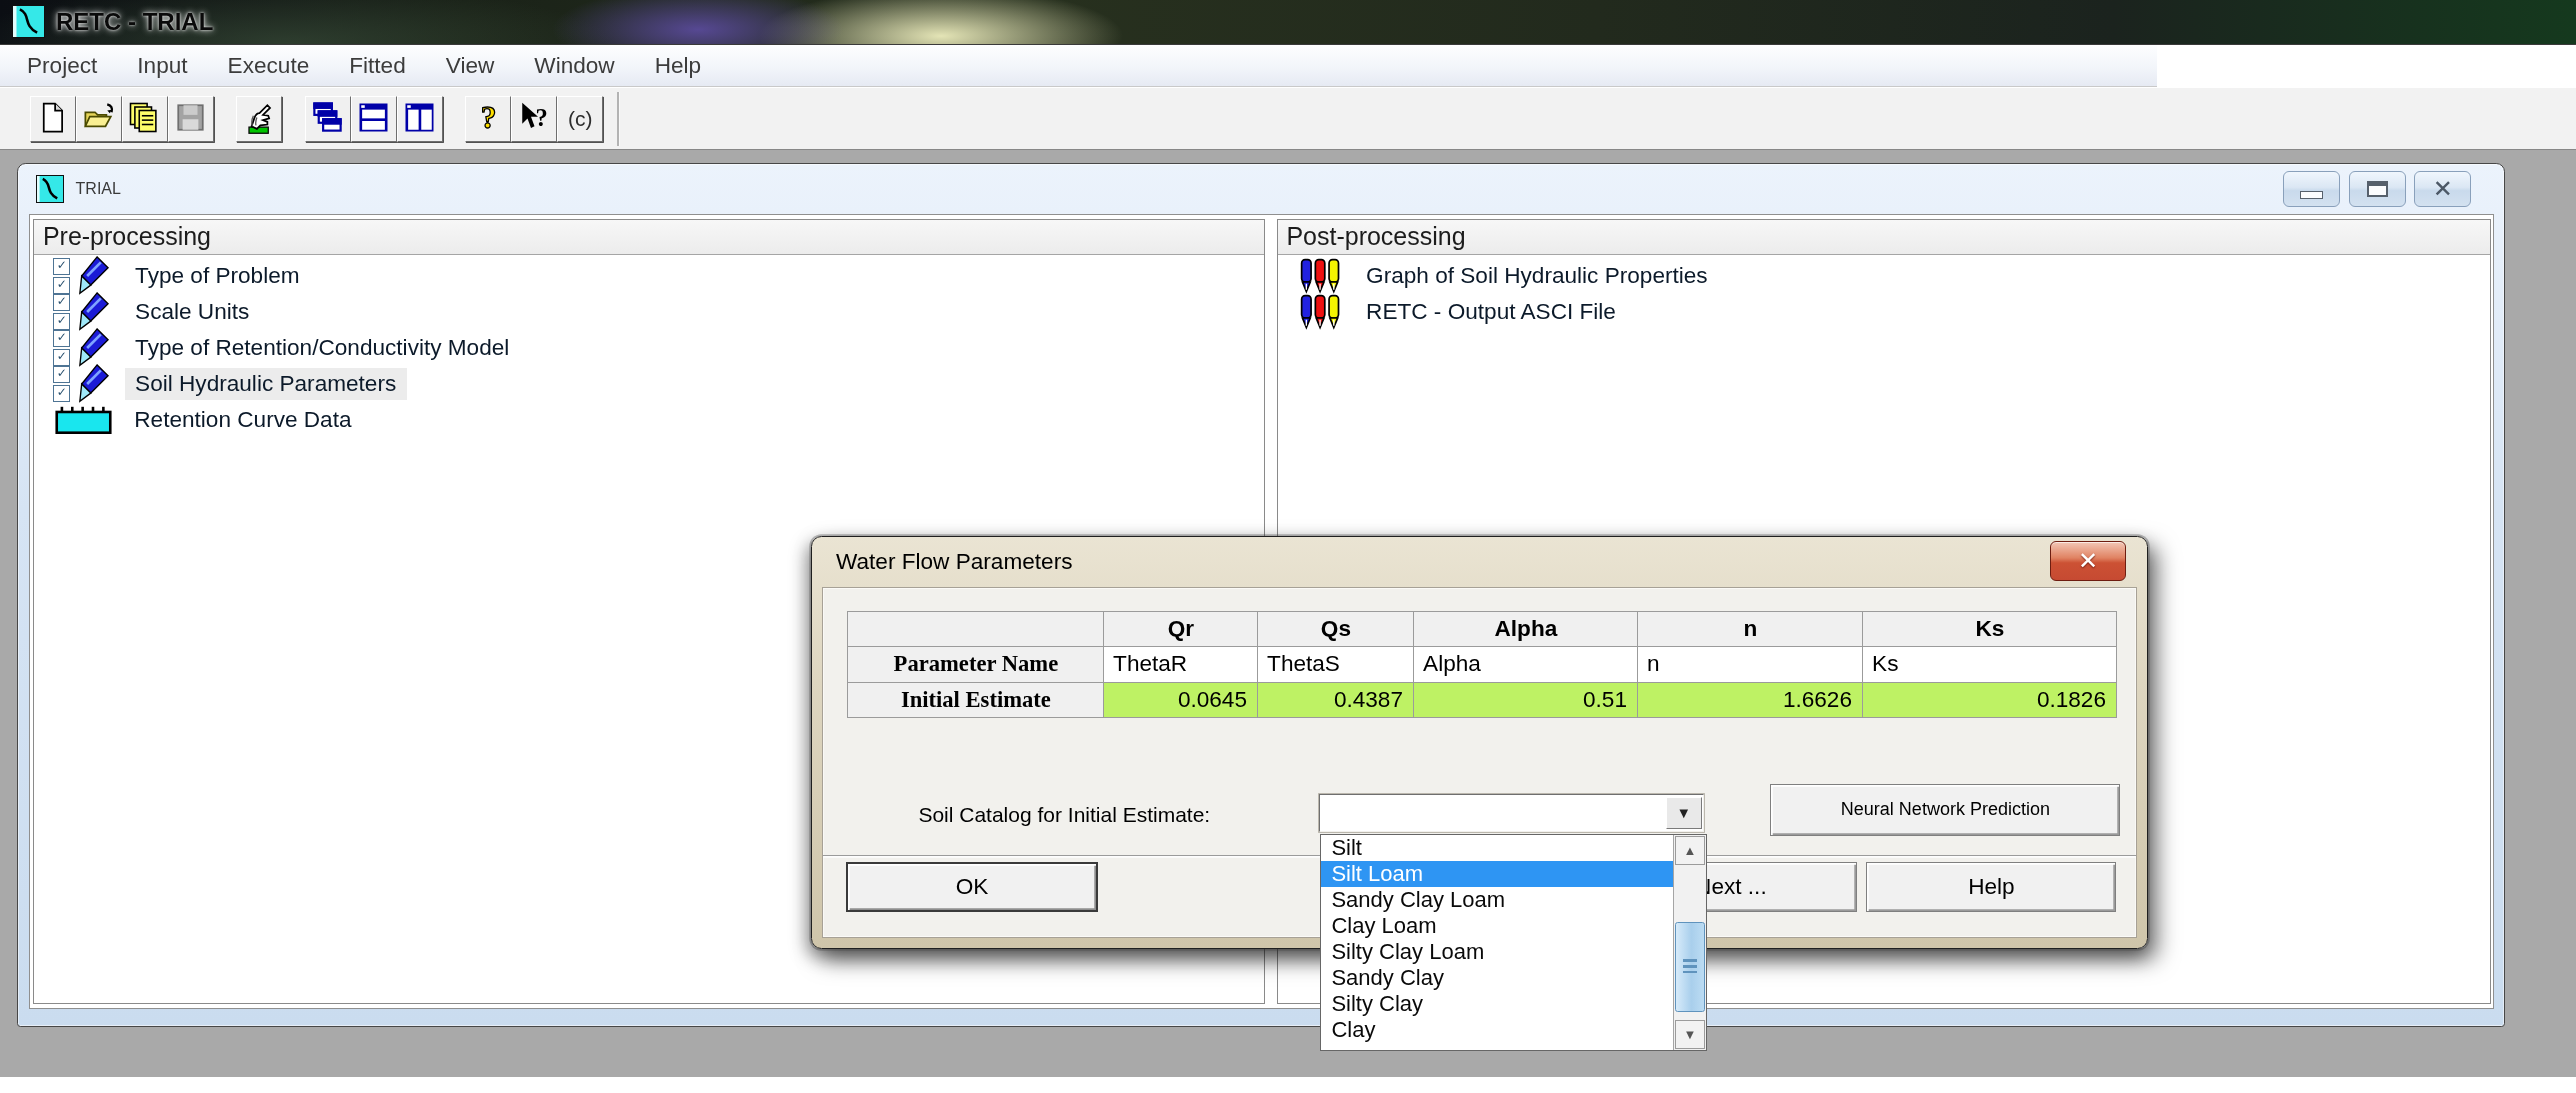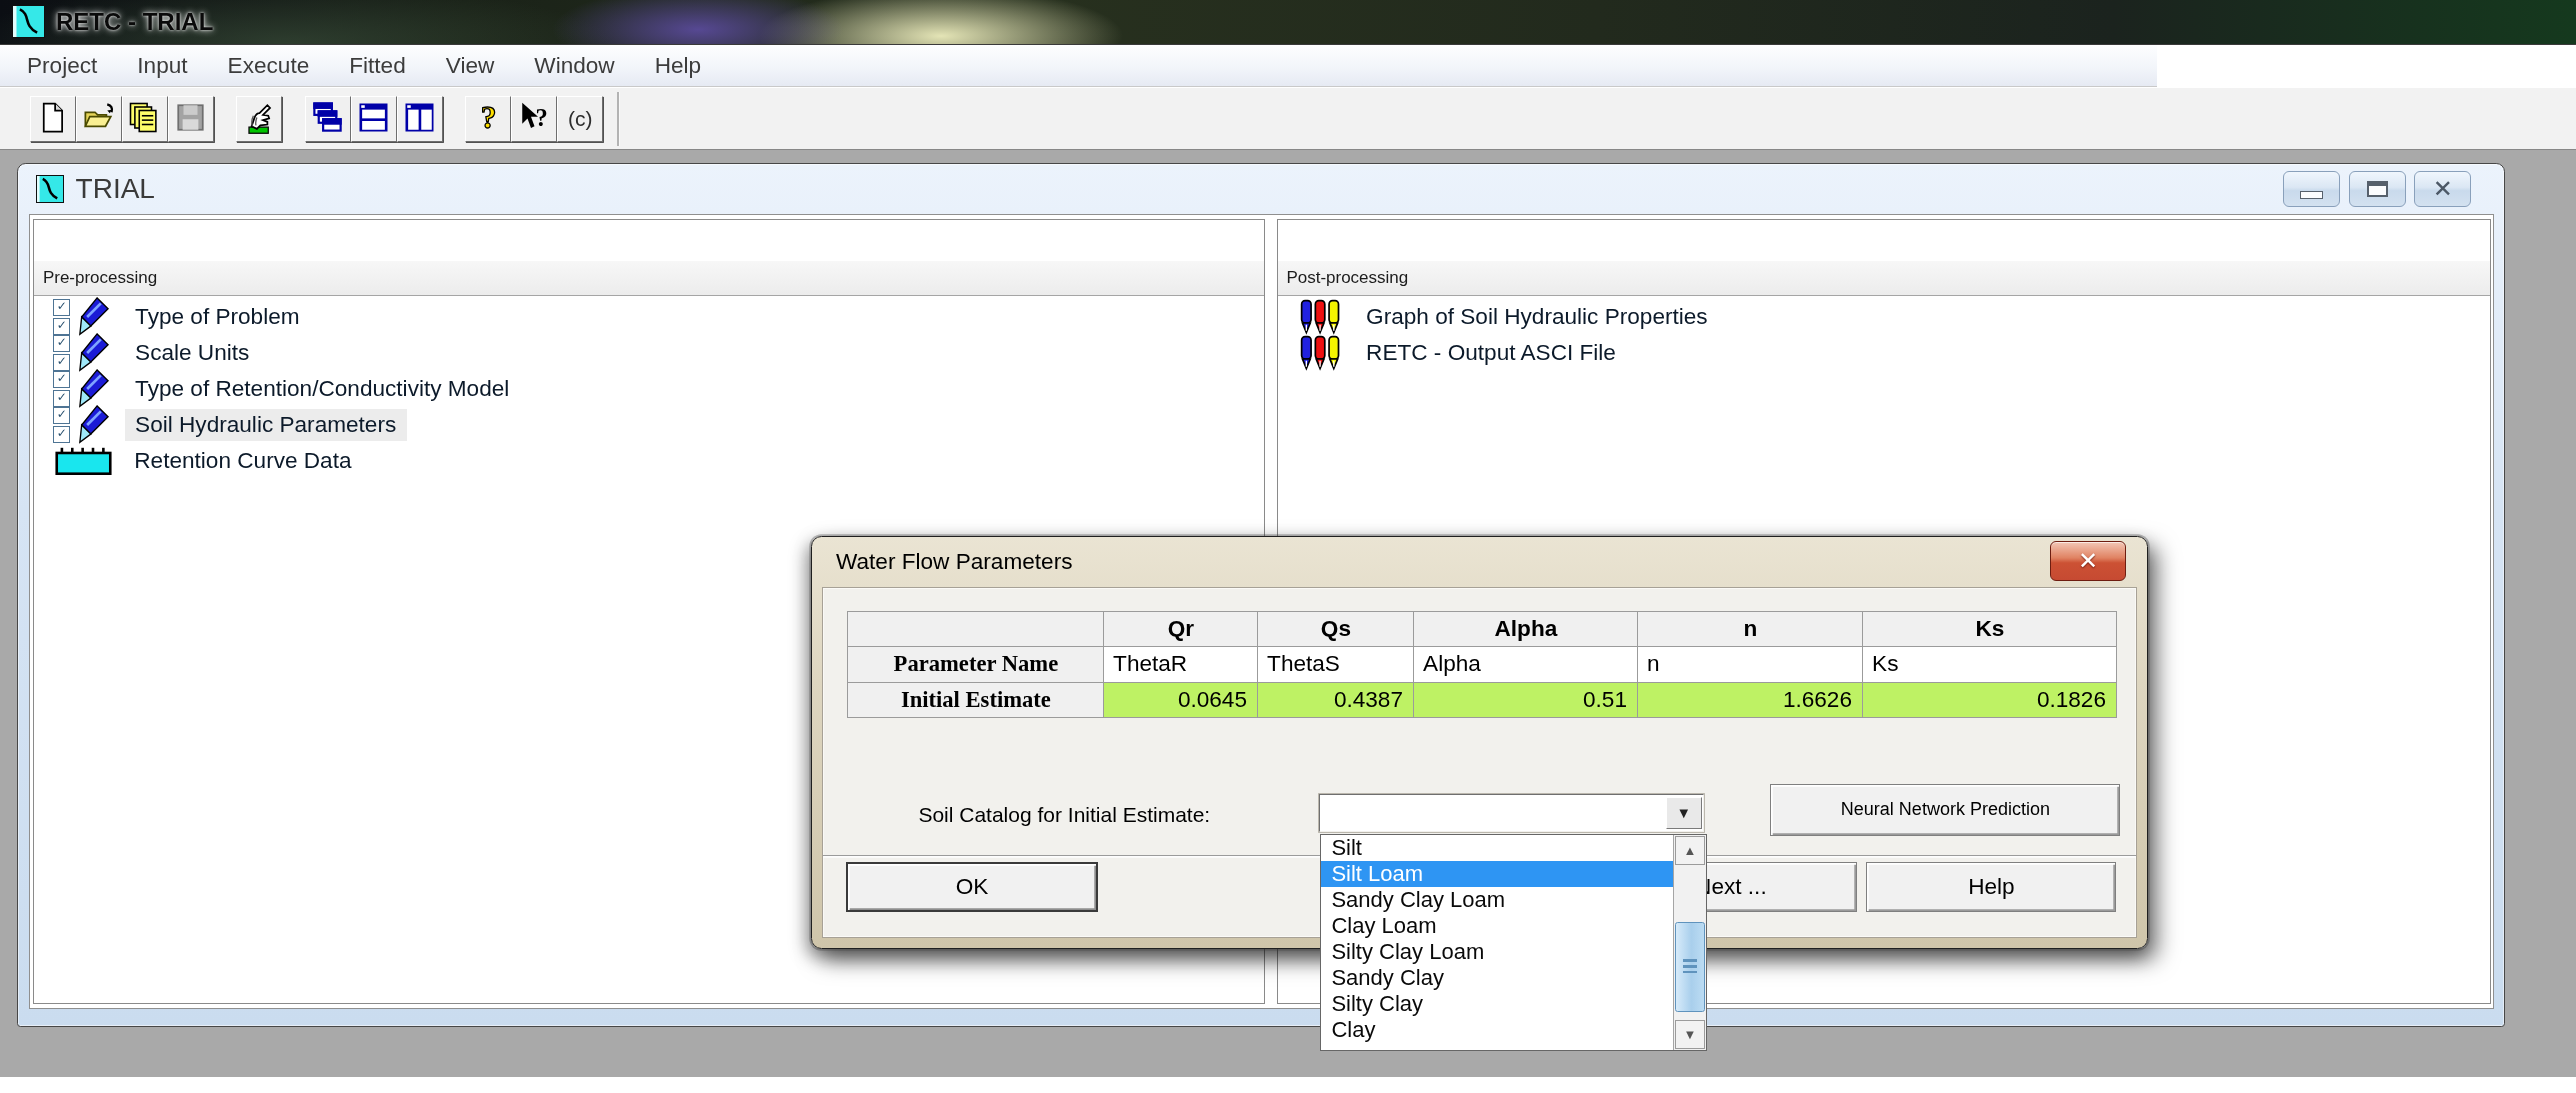--- a/index.html
+++ b/index.html
@@ -44,37 +44,37 @@
   #mdi { position:absolute; left:0; top:150px; width:2576px; height:927px; background:#a9a9a9; }
 
   
   #child { position:absolute; left:17.3px; top:13px; width:2488px; height:864px;
     border:1.7px solid #474747; border-radius:8.7px 8.7px 3.5px 3.5px;
     background:linear-gradient(180deg,#ecf3fc 0%,#d6e4f4 40%,#cadcef 100%);
     box-shadow:inset 0 0 0 0.9px rgba(255,255,255,.55); }
   #cw-titlebar { position:absolute; left:0; top:0; right:0; height:50px; display:flex; align-items:center; }
   #cw-icon { width:28px; height:28px; margin-left:17.3px; background:#35e8e8; border:1.7px solid #101010;
     box-shadow:inset 2.6px 0 0 rgba(255,255,255,.85); flex:0 0 auto; }
-  #cw-title { font-size:28px; color:#3a3a3a; margin-left:12px; flex:1 1 auto; }
+  #cw-title { font-size:16px; color:#3a3a3a; margin-left:12px; flex:1 1 auto; }
   .cap-btn { width:57px; height:36px; margin-left:8.7px; border:0.9px solid #89a0bb; border-radius:6px;
     background:linear-gradient(180deg,#f0f6fd 0%,#dbe7f4 45%,#c9daec 55%,#d3e1f0 100%);
     display:flex; align-items:center; justify-content:center; flex:0 0 auto;
     color:#4c5a68; font-weight:bold; }
   .cap-btn:last-child { margin-right:33px; }
   .glyph-min { width:22.6px; height:8.7px; background:#fbfcfe; border:1.7px solid #56606c; margin-top:12px; }
   .glyph-restore { width:21px; height:16.5px; background:#fbfcfe; border:2.6px solid #56606c; border-top-width:5.2px; }
   .glyph-close { font-size:24px; line-height:24px; font-weight:bold; color:#4c5866; }
 
   #cw-content { position:absolute; left:10.4px; right:10.4px; top:50px; bottom:17.3px;
     background:#ffffff; border:0.9px solid #8f8f8f; }
   .panel { position:absolute; top:3.5px; bottom:3.5px; border:1.7px solid #8a8a8a; background:#fff; }
   #pre-panel { left:3.5px; width:1232px; }
   #post-panel { left:1247px; right:1.7px; }
-  .panel-header { height:35px; line-height:33px; padding-left:8.7px; font-size:17px; color:#1c1c1c;
-    background:linear-gradient(180deg,#f7f7f7,#ececec); border-bottom:1.7px solid #a5a5a5;margin-top:41px; }
+  .panel-header { height:35px; line-height:33px; padding-left:8.7px; font-size:25px; color:#1c1c1c;
+    background:linear-gradient(180deg,#f7f7f7,#ececec); border-bottom:1.7px solid #a5a5a5; }
   .tree { padding-top:3.5px; }
   .trow { height:36px; display:flex; align-items:center; padding-left:19px; }
   .dualcheck { display:flex; flex-direction:column; gap:1.7px; margin-right:3.5px; width:19px; flex:0 0 auto; }
   .chk { width:17.3px; height:17.3px; border:1.7px solid #4e7494; background:#fff; font-size:12px;
     line-height:13px; text-align:center; color:#28506e; font-weight:bold; }
   .pen-ico { width:35px; height:40px; margin-right:14px; flex:0 0 auto; }
   .trow-label { font-size:22.6px; color:#0c1a2a; padding:2.6px 10.4px; white-space:nowrap; }
   .trow.selected .trow-label { background:#ececec; }
   .ret-ico { width:57px; height:29.5px; margin-right:12px; margin-left:1.7px; flex:0 0 auto; }
   .post-row { height:36px; display:flex; align-items:center; padding-left:21px; }

